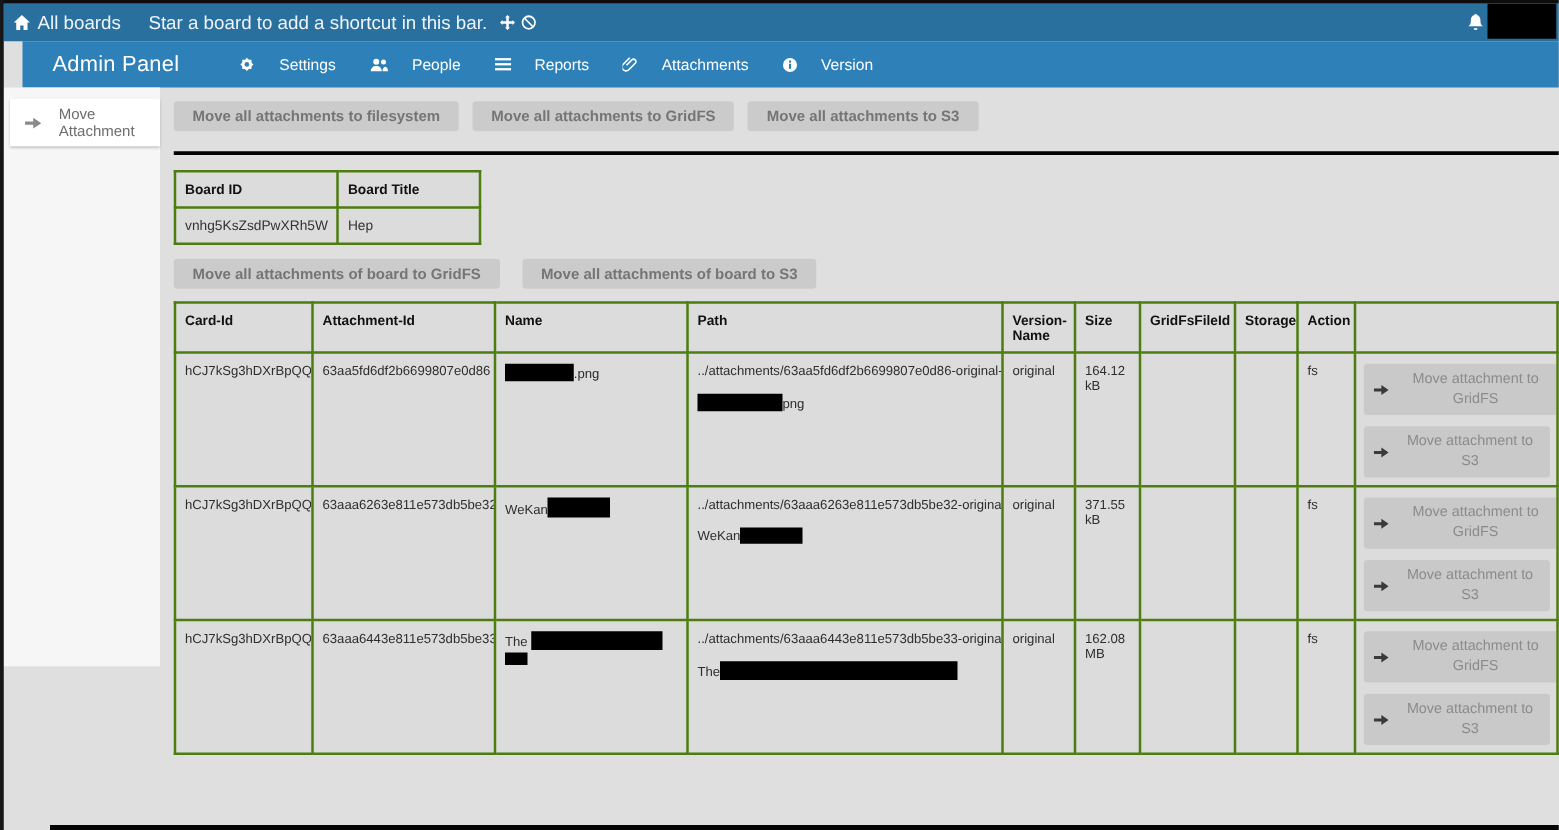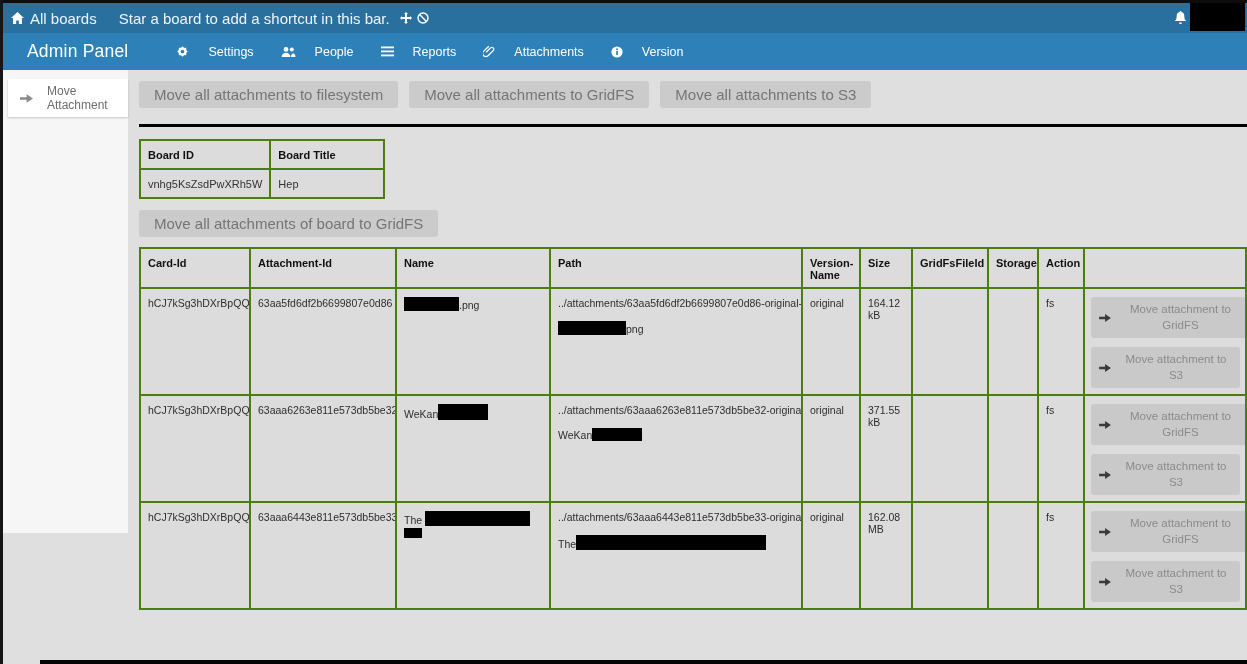--- a/index.html
+++ b/index.html
@@ -13,38 +13,38 @@
   .topbar{position:absolute;top:3px;left:3px;right:0;height:30px;background:#2a709f;
           display:flex;align-items:center;color:#eef4f9;font-size:15px;}
   .tb-home{display:flex;align-items:center;gap:6px;margin-left:8px;cursor:pointer;}
   .tb-hint{margin-left:22px;display:flex;align-items:center;gap:10px;}
   .tb-hint .hint-icons{display:flex;gap:5px;}
   .tb-right{margin-left:auto;display:flex;align-items:center;}
   .bell{margin-right:60px;cursor:pointer;}
   .tb-redact{position:absolute;top:0;right:2px;width:55px;height:28px;background:#000;}
 
   
-  .adminbar{position:absolute;top:33px;left:3px;right:0;height:37px;background:#2e80b9;
+  .adminbar{position:absolute;top:33px;left:18px;right:0;height:37px;background:#2e80b9;
             display:flex;align-items:center;color:#fff;}
   .admin-title{font-size:17.5px;margin-left:24px;letter-spacing:.2px;}
   .admin-tabs{display:flex;align-items:center;gap:27px;margin-left:48px;font-size:12.5px;}
   .tab{display:flex;align-items:center;gap:19px;cursor:pointer;}
 
   
   .sidebar{position:absolute;top:70px;left:3px;width:125px;height:463px;background:#f6f6f6;}
   .side-card{margin:9px 0 0 5px;background:#fff;height:38px;display:flex;align-items:center;
              box-shadow:0 1px 2px rgba(0,0,0,.2);cursor:pointer;}
   .side-card .s-arrow{margin:0 14px 0 12px;}
   .side-card .s-label{color:#6d6d6d;font-size:12px;}
 
   
   .main{position:absolute;top:70px;left:128px;right:0;bottom:0;padding-left:11px;}
   .btnrow{display:flex;margin-top:11px;}
-  .gbtn{background:#cbcbcb;color:#757575;font-size:15px;border:none;border-radius:3px;
-        padding:5px 15px;margin-right:11px;cursor:pointer;font-family:inherit;white-space:nowrap;}
+  .gbtn{background:#cbcbcb;color:#757575;font-size:12px;border:none;border-radius:3px;
+        padding:5px 15px;margin-right:11px;cursor:pointer;font-family:inherit;white-space:nowrap;font-weight:bold;}
   .btnrow.board .gbtn{margin-right:18px;}
   .black-rule{border:none;border-top:3px solid #000;margin:16px 0 12px 0;}
 
   table{border-collapse:collapse;table-layout:fixed;}
   td,th{background:#dcdcdc;border:2px solid #4d7c0f;text-align:left;vertical-align:top;
         font-size:10.5px;color:#2e2e2e;padding:6px 7px;overflow:hidden;}
   th{font-size:11px;font-weight:bold;color:#111;}
   .board-tbl{margin-bottom:7px;}
   .board-tbl th,.board-tbl td{height:15px;vertical-align:middle;font-size:11px;}
   .board-tbl th{width:98px;}
@@ -198,20 +198,21 @@
     <tbody>
       <tr>
         <td>vnhg5KsZsdPwXRh5W</td>
         <td>Hep</td>
       </tr>
     </tbody>
   </table>
 
   <div class="btnrow board">
       <button class="gbtn">Move all attachments of board to GridFS</button>
+      <button class="gbtn">Move all attachments of board to S3</button>
     </div>
 
   <table class="att-tbl">
     <colgroup>
       <col class="c0">
         <col class="c1">
         <col class="c2">
         <col class="c3">
         <col class="c4">
       <col class="c5">

